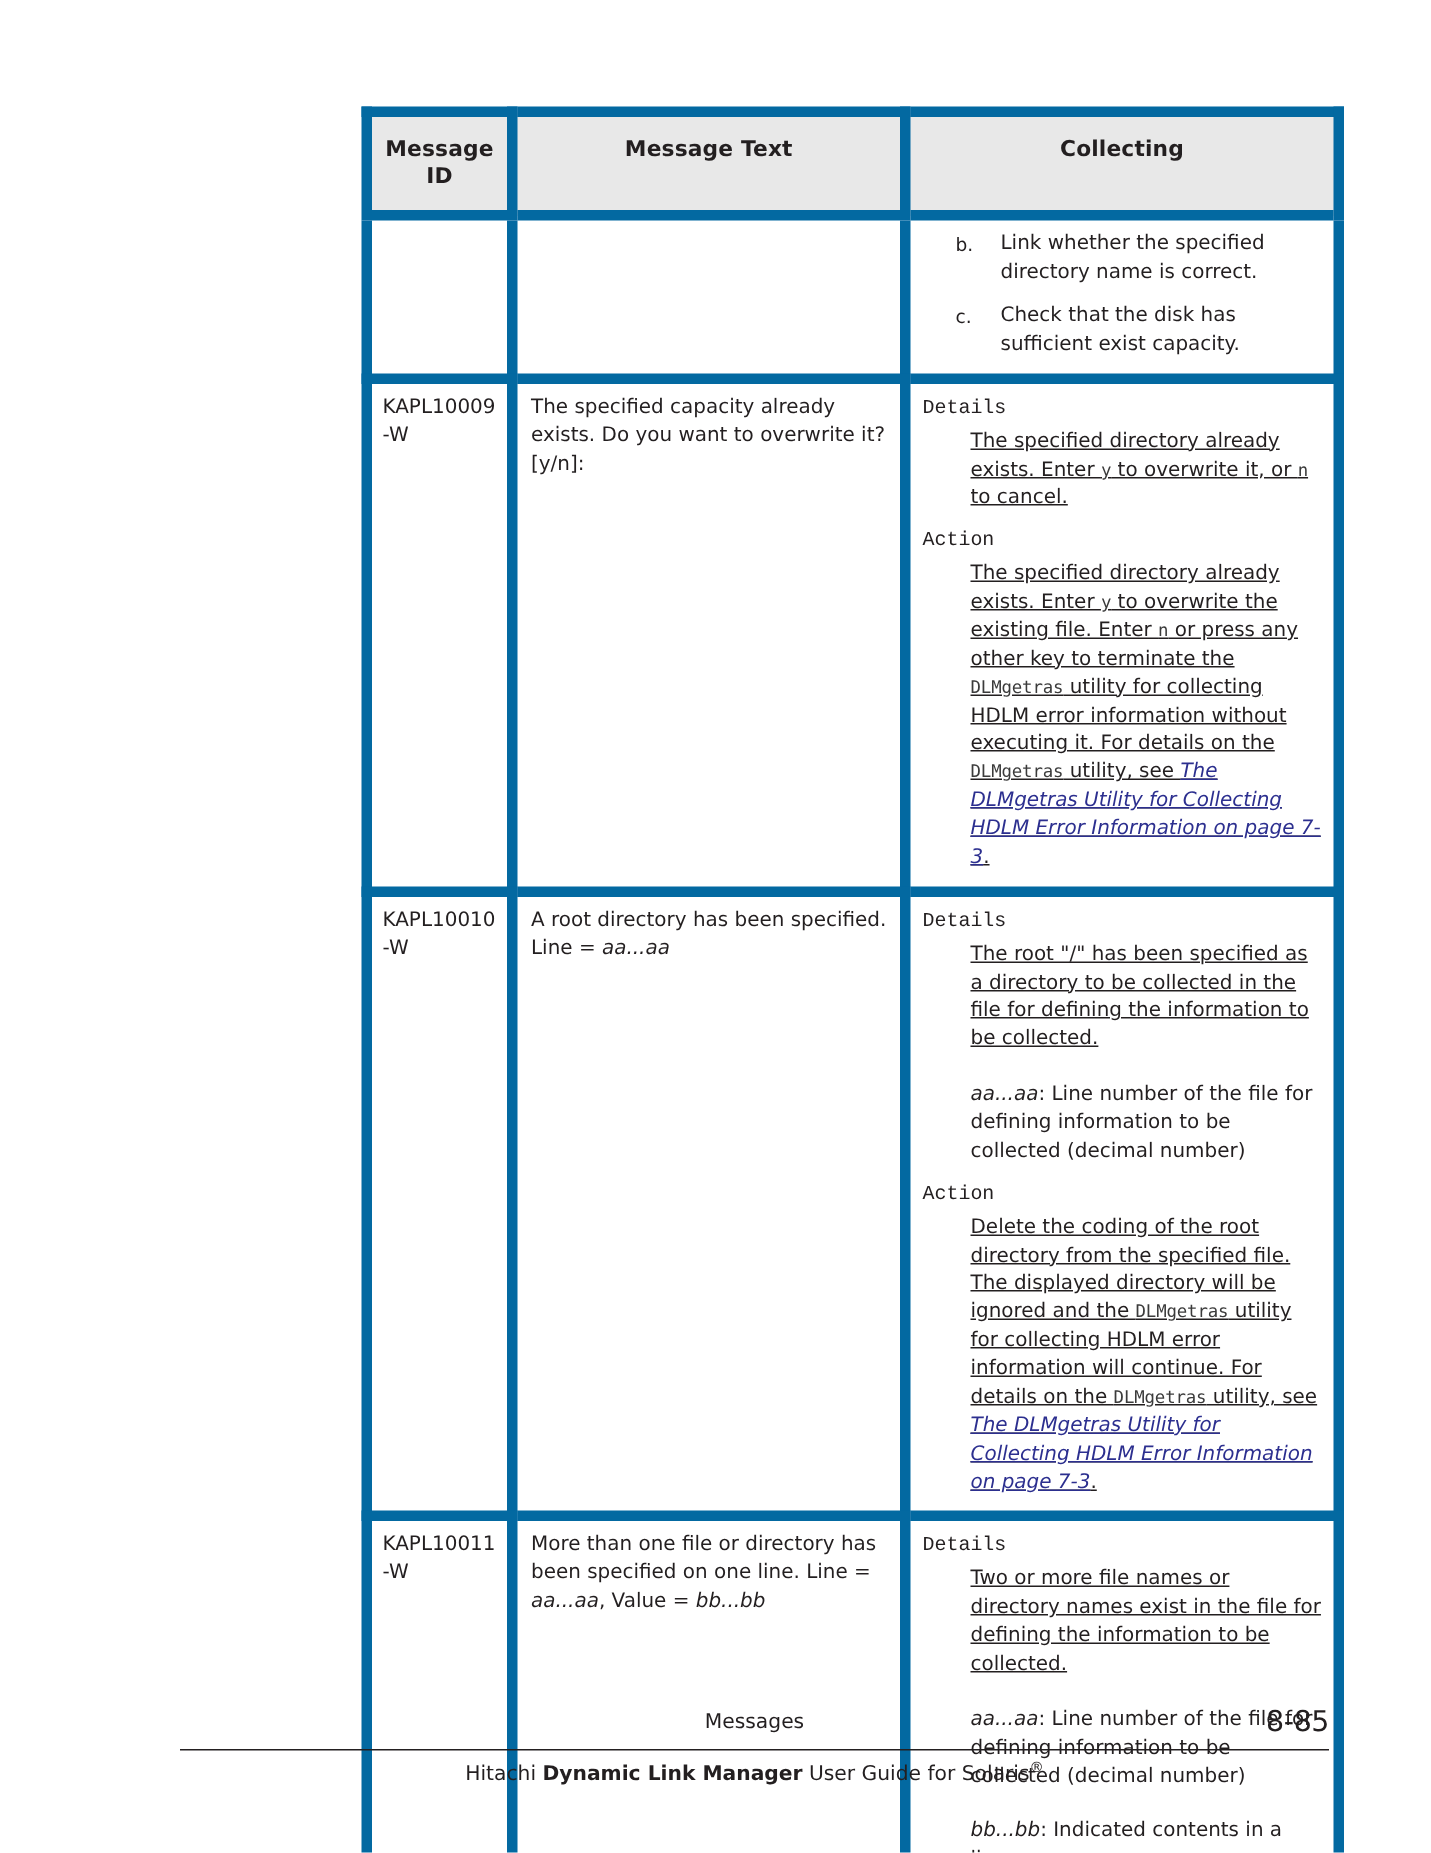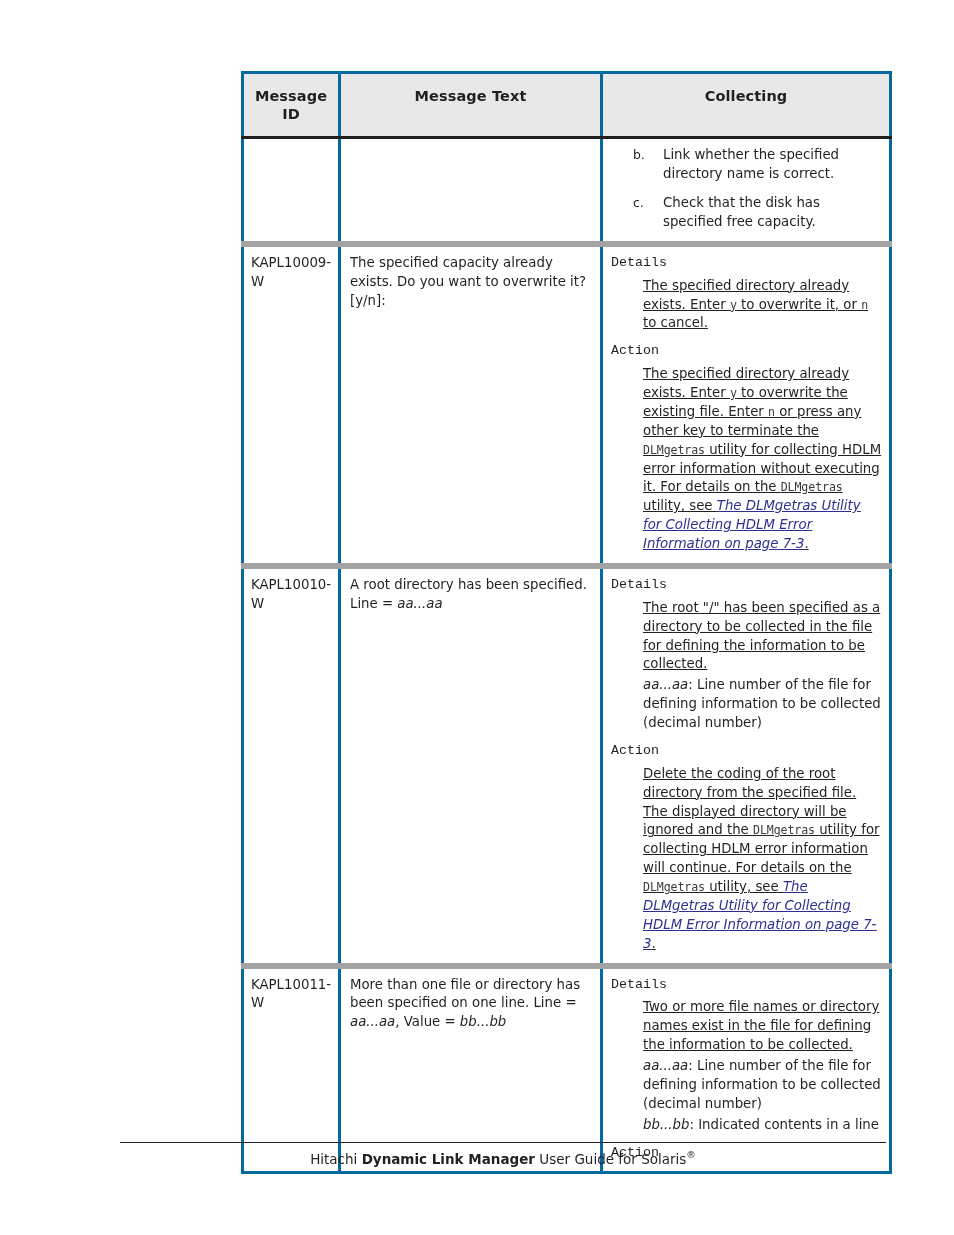--- a/index.html
+++ b/index.html
@@ -24,21 +24,21 @@
     width: 648px;
     border-collapse: collapse;
     table-layout: fixed;
   }
   .msg-table col.c-id    { width: 97px; }
   .msg-table col.c-text  { width: 262px; }
   .msg-table col.c-expl  { width: 289px; }
 
   .msg-table th,
   .msg-table td {
-    border: 3px solid #0369a1;
+    border: 7px solid #0369a1;
     vertical-align: top;
     padding: 0;
   }
   
   .msg-table {
     border: 3px solid #231f20;
   }
   .msg-table thead th {
     background: #e8e8e8;
     border-bottom: 3px solid #231f20;
@@ -70,21 +70,21 @@
   }
 
   .lead {             
     margin: 0;
     font-family: Liberation Mono, monospace;
   }
   .lead + .indent { margin-top: 4px; text-decoration: underline; }
   .indent {           
     margin: 0 0 0 32px;
   }
-  .indent + .indent { margin-top: 2px; }
+  .indent + .indent { margin-top: 18px; }
   .indent + .lead { margin-top: 9px; }
 
   
   .alist { margin: 0; padding: 0; list-style: none; }
   .alist li {
     position: relative;
     padding-left: 52px;
     margin-bottom: 10px;
   }
   .alist li:last-child { margin-bottom: 0; }
@@ -170,21 +170,21 @@
       <td class="cell-id"></td>
       <td class="cell-text"></td>
       <td class="cell-expl">
         <ul class="alist">
           <li>
             <span class="marker">b.</span>
             <span>Link whether the specified directory name is correct.</span>
           </li>
           <li>
             <span class="marker">c.</span>
-            <span>Check that the disk has specified free capacity.</span>
+            <span>Check that the disk has sufficient exist capacity.</span>
           </li>
         </ul>
       </td>
     </tr>
 
     <tr class="r-divider">
       <td class="cell-id">KAPL10009-W</td>
       <td class="cell-text">The specified capacity already exists. Do you want to overwrite it? [y/n]:</td>
       <td class="cell-expl">
         <p class="lead">Details</p>
@@ -215,15 +215,19 @@
         <p class="indent"><span class="ital">aa...aa</span><span>: Line number of the file for defining information to be collected (decimal number)</span></p>
         <p class="indent"><span class="ital">bb...bb</span><span>: Indicated contents in a line</span></p>
         <p class="lead">Action</p>
       </td>
     </tr>
 
   </tbody>
 </table>
 
 <div class="footer">
+  <div class="footer-line1">
+    <div class="footer-center">Messages</div>
+    <div class="footer-page">8-85</div>
+  </div>
   <div class="footer-rule"></div>
   <div class="footer-line2"><span>Hitachi </span><b>Dynamic Link Manager</b><span> User Guide for Solaris</span><span class="sup">®</span></div>
 </div>
 
 </body></html>

